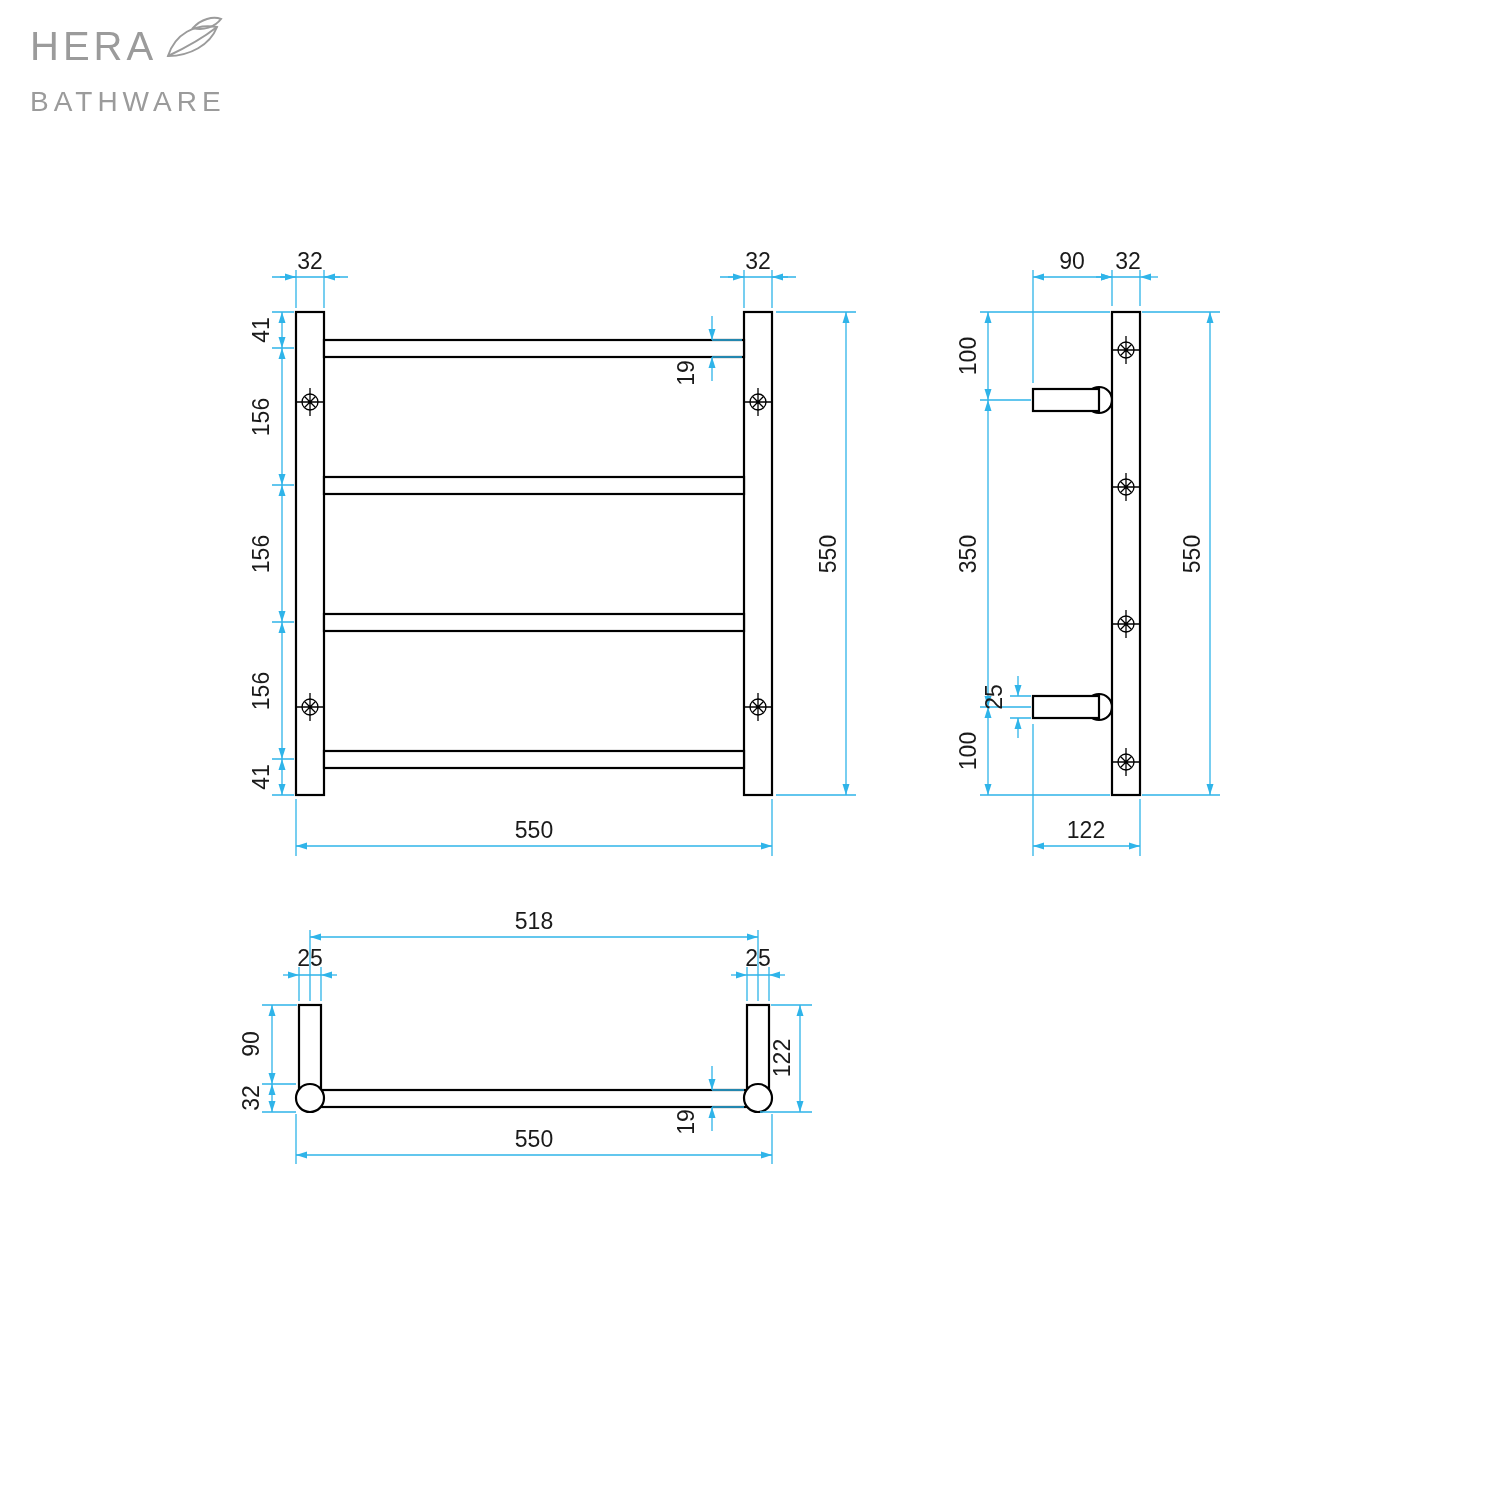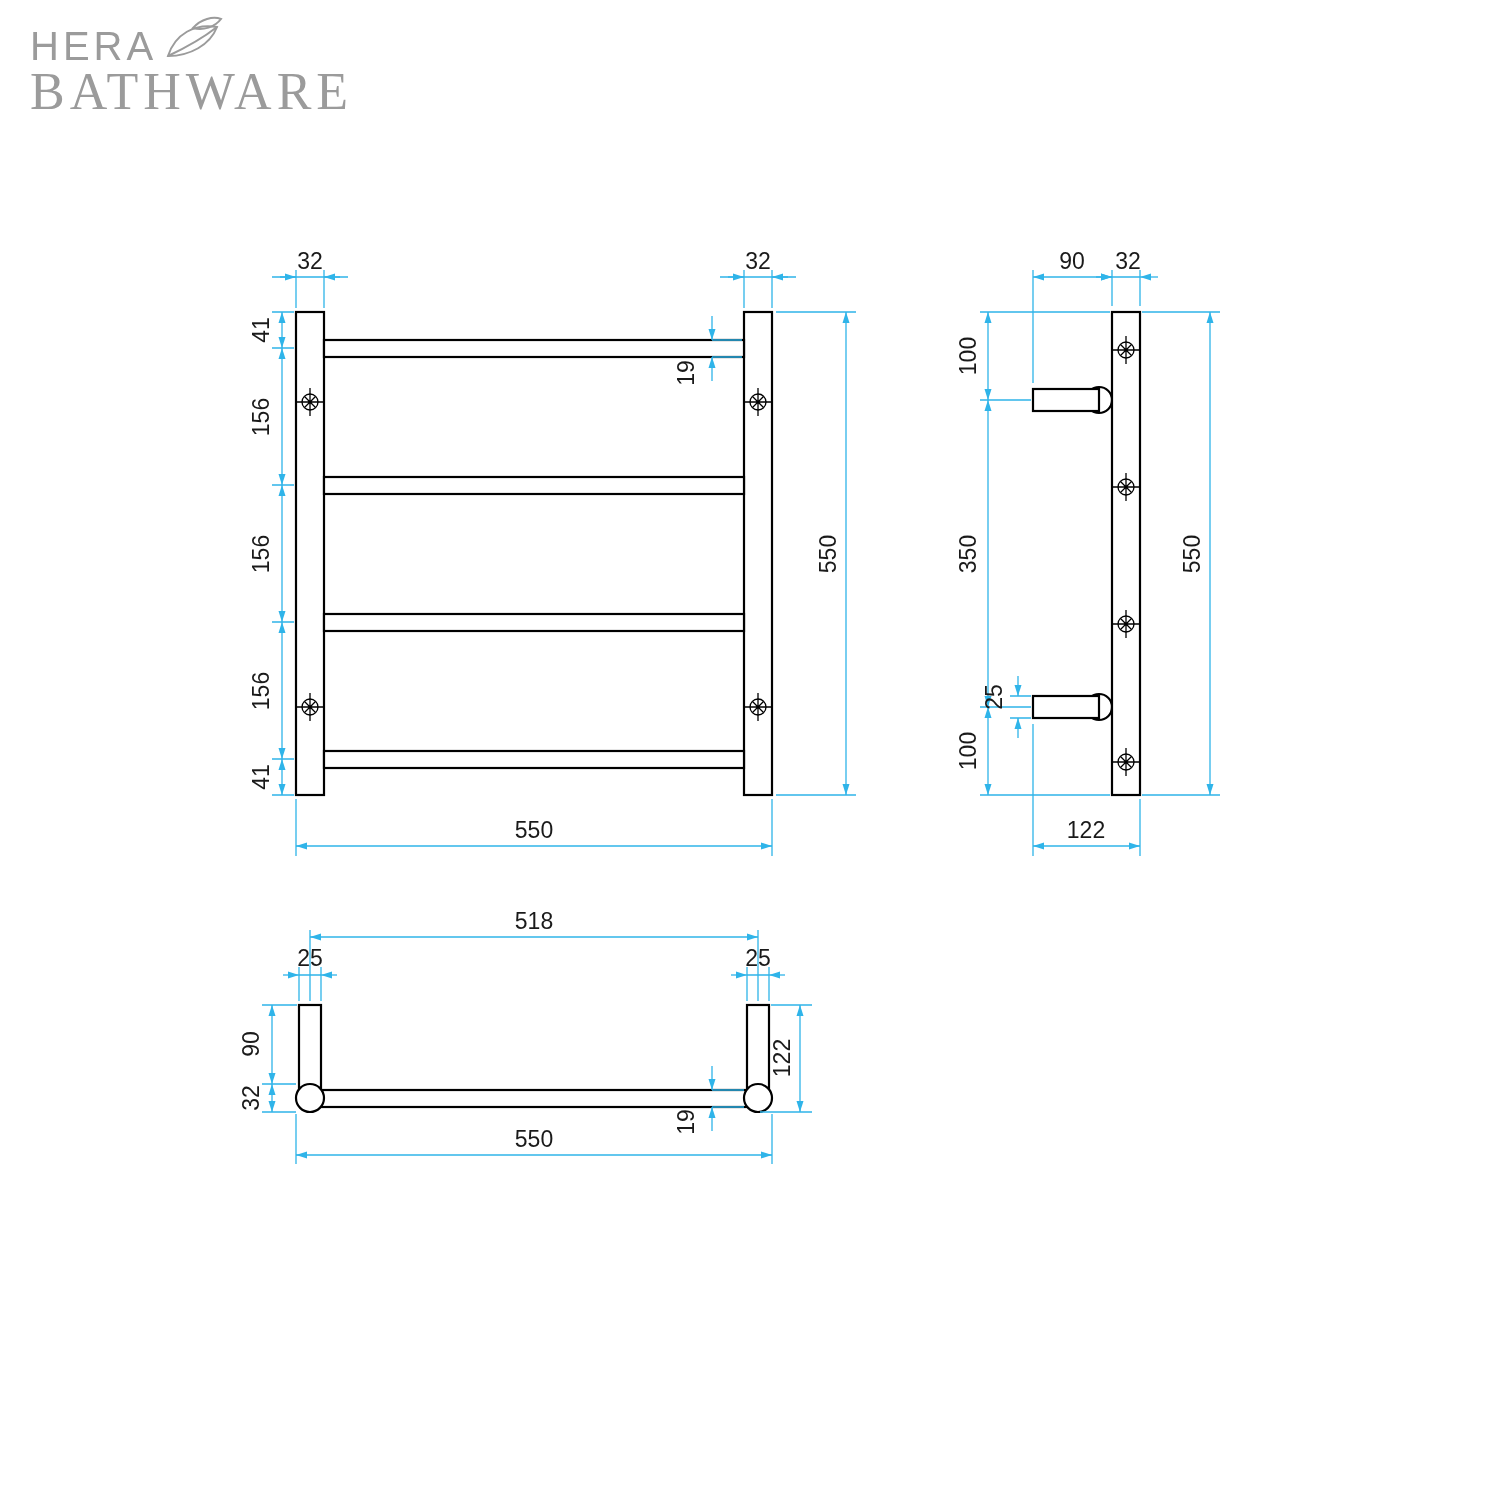--- a/index.html
+++ b/index.html
@@ -1,20 +1,20 @@
 <!DOCTYPE html>
 <html style="--dim-color: #2fb4e9; --obj-color: #000000; --logo-color: #9b9b9b;"><head>
 <meta charset="utf-8">
 <style>
   html,body{margin:0;padding:0;background:#fff;}
   .canvas{position:relative;width:1500px;height:1500px;background:#fff;overflow:hidden;
           font-family:"Liberation Sans",sans-serif;}
   .logo{position:absolute;left:30px;top:26px;color:var(--logo-color,#9b9b9b);}
   .logo-line1{display:flex;align-items:flex-start;gap:8px;font-size:40px;font-weight:300;letter-spacing:4px;line-height:1;}
-  .logo-line2{font-size:52px;font-weight:300;letter-spacing:5px;line-height:1;margin-top:0;font-family:Liberation Serif, serif;}
+  .logo-line2{font-size:28px;font-weight:300;letter-spacing:5px;line-height:1;margin-top:22px;}
   .leaf{margin-top:-10px;}
   .leaf path{stroke:var(--logo-color,#9b9b9b);fill:none;stroke-width:2;}
   svg.drawing{position:absolute;left:0;top:0;}
   .obj{fill:#fff;stroke:var(--obj-color,#000);stroke-width:2.2;}
   .thin{fill:none;stroke:var(--obj-color,#000);stroke-width:1.3;}
   .dim{fill:none;stroke:var(--dim-color,#2fb4e9);stroke-width:1.3;}
   .arrhead{fill:var(--dim-color,#2fb4e9);}
   text.dimtext{fill:#1a1a1a;font-family:"Liberation Sans",sans-serif;font-size:23px;}
 </style>
 </head>

